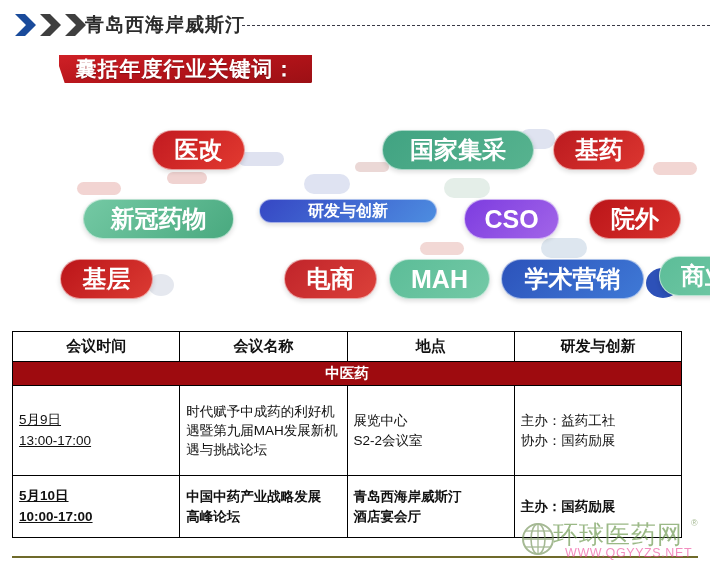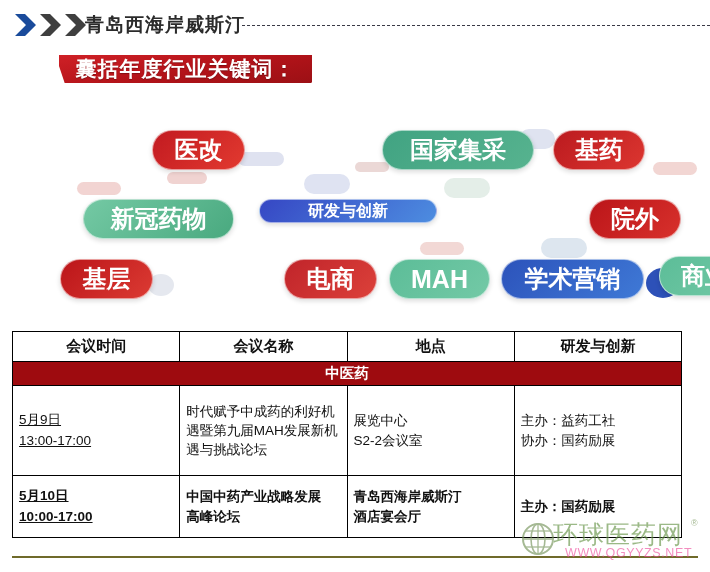--- a/index.html
+++ b/index.html
@@ -125,20 +125,21 @@
       <div class="blob" style="left: 653px; top: 50px; width: 44px; height: 13px; background: rgb(242, 214, 211);"></div>
       <div class="blob" style="left: 630px; top: 112px; width: 40px; height: 14px; background: rgb(230, 234, 230);"></div>
       <div class="blob" style="left: 420px; top: 130px; width: 44px; height: 13px; background: rgb(242, 216, 213);"></div>
       <div class="blob" style="left: 148px; top: 162px; width: 26px; height: 22px; background: rgb(229, 232, 239); border-radius: 50%;"></div>
       <div class="blob" style="left: 646px; top: 156px; width: 34px; height: 30px; background: rgb(45, 81, 184); border-radius: 50%;"></div>
       <div class="tag" style="left: 152px; top: 18px; width: 93px; height: 40px; font-size: 24px; background: linear-gradient(135deg, rgb(194, 26, 32) 0%, rgb(226, 58, 48) 100%);">医改</div>
       <div class="tag" style="left: 553px; top: 18px; width: 92px; height: 40px; font-size: 24px; background: linear-gradient(135deg, rgb(187, 26, 31) 0%, rgb(220, 54, 48) 100%);">基药</div>
       <div class="tag" style="left: 382px; top: 18px; width: 152px; height: 40px; font-size: 24px; background: linear-gradient(135deg, rgb(65, 163, 130) 0%, rgb(87, 179, 143) 100%);">国家集采</div>
       <div class="tag" style="left: 83px; top: 87px; width: 151px; height: 40px; font-size: 24px; background: linear-gradient(135deg, rgb(116, 201, 164) 0%, rgb(73, 169, 127) 100%);">新冠药物</div>
       <div class="tag" style="left: 259px; top: 87px; width: 178px; height: 24px; font-size: 16px; background: linear-gradient(135deg, rgb(54, 71, 196) 0%, rgb(77, 141, 224) 100%);">研发与创新</div>
+      <div class="tag" style="left: 464px; top: 87px; width: 95px; height: 40px; font-size: 25px; background: linear-gradient(135deg, rgb(125, 60, 224) 0%, rgb(162, 101, 232) 100%);">CSO</div>
       <div class="tag" style="left: 589px; top: 87px; width: 92px; height: 40px; font-size: 24px; background: linear-gradient(135deg, rgb(187, 21, 25) 0%, rgb(216, 49, 44) 100%);">院外</div>
       <div class="tag" style="left: 60px; top: 147px; width: 93px; height: 40px; font-size: 24px; background: linear-gradient(135deg, rgb(187, 21, 25) 0%, rgb(220, 59, 51) 100%);">基层</div>
       <div class="tag" style="left: 284px; top: 147px; width: 93px; height: 40px; font-size: 24px; background: linear-gradient(135deg, rgb(192, 36, 42) 0%, rgb(220, 65, 58) 100%);">电商</div>
       <div class="tag" style="left: 389px; top: 147px; width: 101px; height: 40px; font-size: 25px; background: linear-gradient(135deg, rgb(92, 189, 152) 0%, rgb(115, 201, 166) 100%);">MAH</div>
       <div class="tag" style="left: 501px; top: 147px; width: 143px; height: 40px; font-size: 24px; background: linear-gradient(135deg, rgb(44, 83, 187) 0%, rgb(63, 121, 214) 100%);">学术营销</div>
       <div class="tag" style="left: 659px; top: 144px; width: 92px; height: 40px; font-size: 24px; background: linear-gradient(135deg, rgb(92, 189, 152) 0%, rgb(115, 201, 166) 100%);">商业</div>
     </div>
 
   <div class="tbl-wrap">
     <table class="sched">

